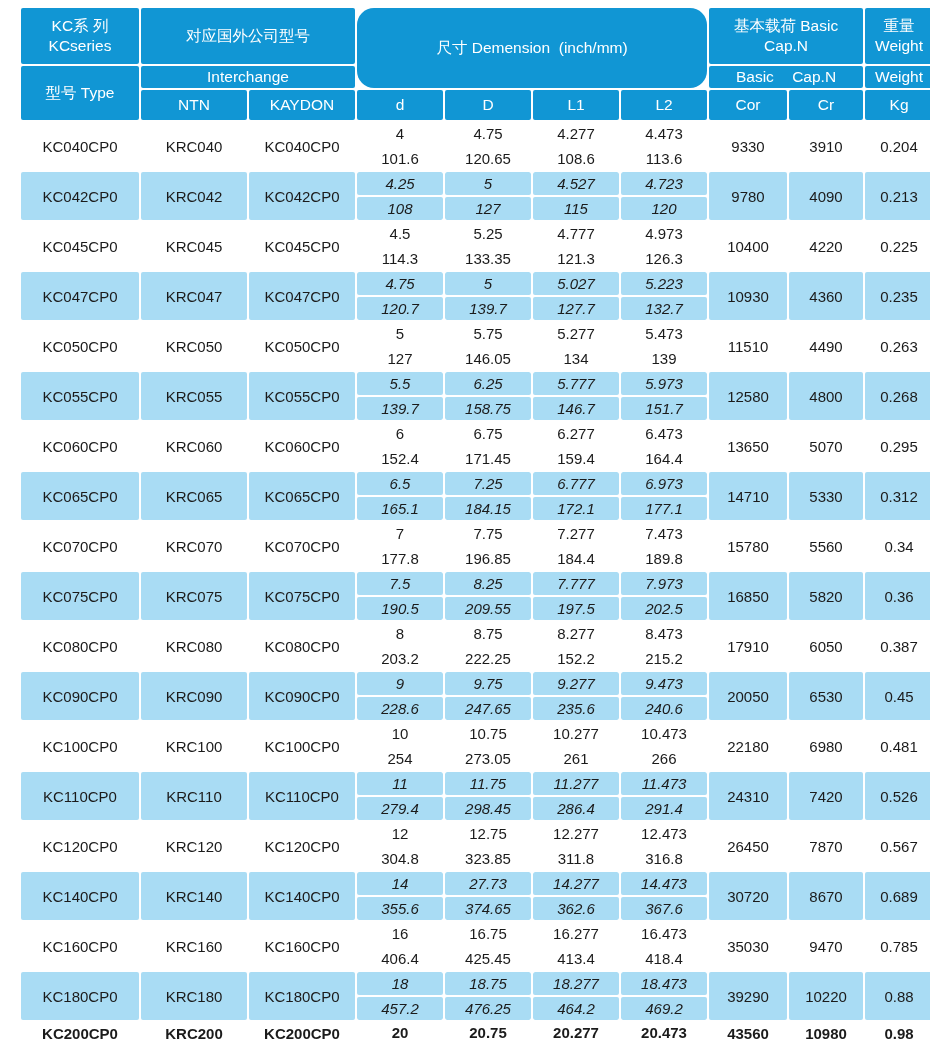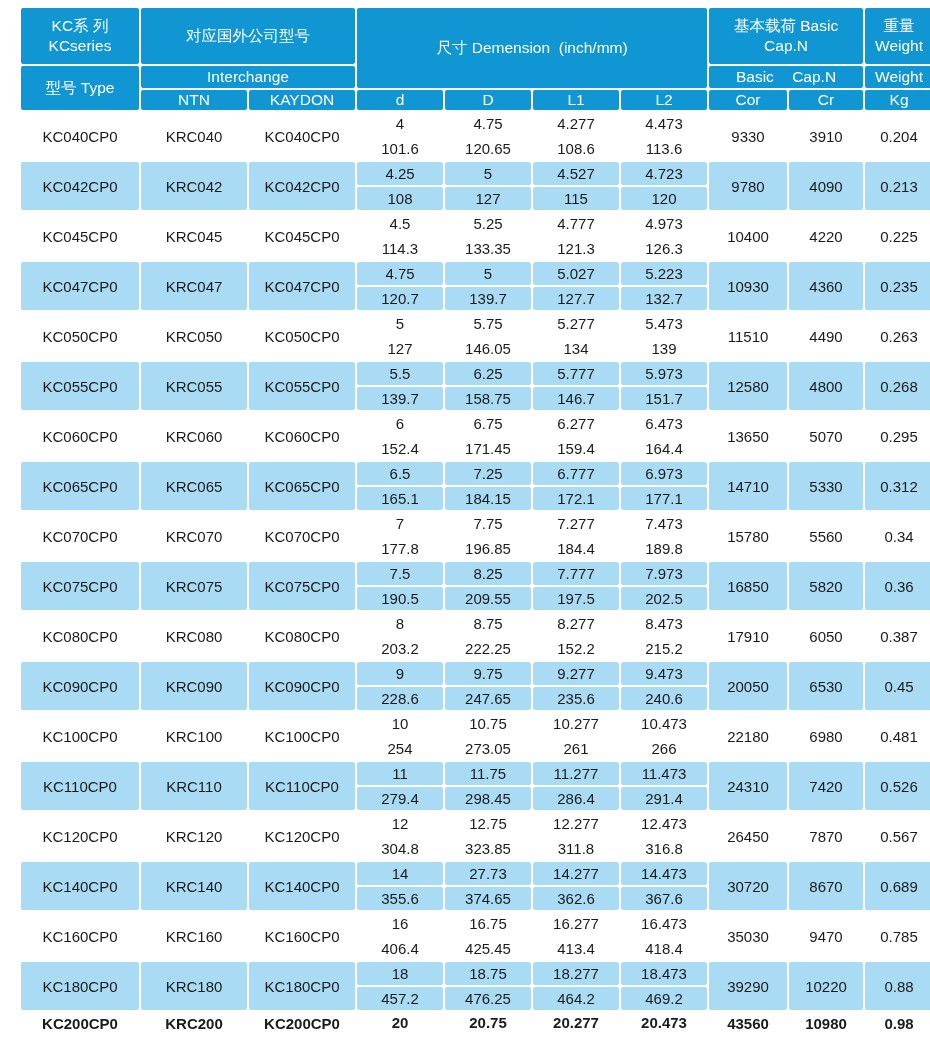--- a/index.html
+++ b/index.html
@@ -29,33 +29,33 @@
   thead th {
     background: #1196d4;
     color: #ffffff;
     font-weight: normal;
     font-size: 15.5px;
     line-height: 1.28;
     border-radius: 2px;
   }
   .h1 { height: 56px; }
   .h2 { height: 22px; }
-  .h3 { height: 20px; }
-  th.dim-group { white-space: pre; }
+  .h3 { height: 30px; }
+  th.dim-group { white-space: pre; border-radius: 17px; }
   th.cap-sub { word-spacing: 14px; }
   tbody td {
     font-size: 15px;
     color: #1b1b1b;
     height: 48px;
     border-radius: 2px;
     background: #ffffff;
   }
   tr.alt td { background: #a9dcf4; }
   td.dim { padding: 0; background: #ffffff; }
-  tr.alt td.dim { background: transparent; }
+  tr.alt td.dim { background: transparent; font-style: italic; }
   .half {
     height: 23px;
     line-height: 23px;
     border-radius: 2px;
     background: transparent;
   }
   .v-mm { margin-top: 2px; }
   tr.alt .half { background: #a9dcf4; }
   tr.partial td { height: 22px; font-weight: bold; }
   tr.partial .half { height: 22px; line-height: 22px; text-align: center; }

